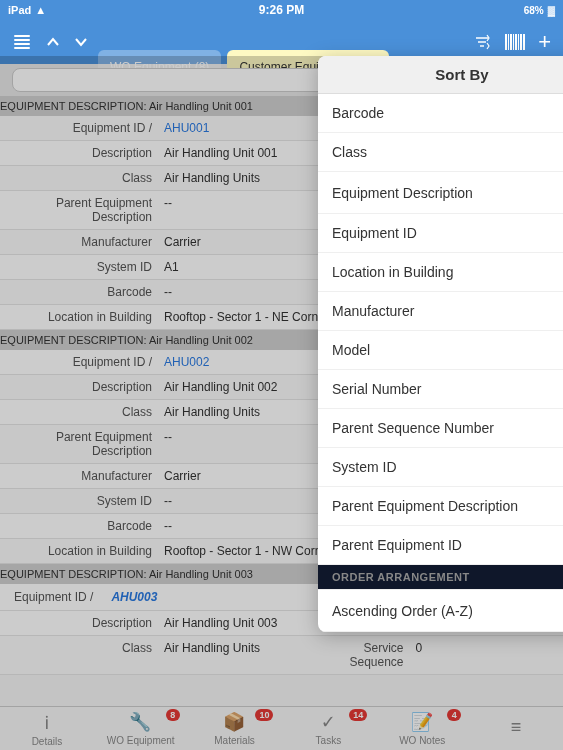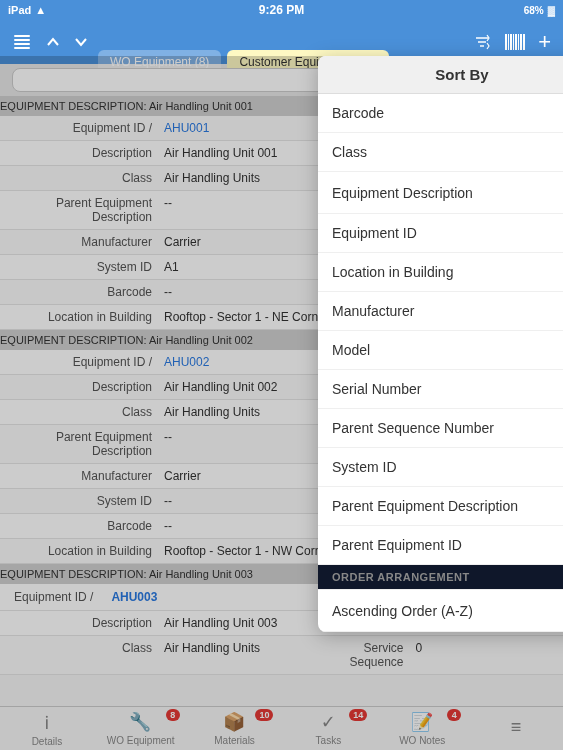--- a/index.html
+++ b/index.html
@@ -49,21 +49,21 @@
     }
     .nav-tab {
       height: 24px;
       border-radius: 6px;
       border: none;
       padding: 0 12px;
       font-size: 12px;
       font-weight: 500;
       cursor: pointer;
       display: flex;
-      align-items: center;
+      align-items: flex-end;
       margin-top: 39px;
     }
     .nav-tab-active {
       background: #fef9c3;
       color: #333;
     }
     .nav-tab-inactive {
       background: rgba(255,255,255,0.3);
       color: white;
     }
@@ -398,21 +398,21 @@
     <span class="field-label">Location in Building</span>
     <span class="field-value">Rooftop - Sector 1 - NW Corner</span>
   </div>
 
   <div class="equipment-section-header">
     <span>EQUIPMENT DESCRIPTION: Air Handling Unit 003</span>
   </div>
   <div class="equip-details-row">
     <div style="display:flex;align-items:center;gap:6px;">
       <span class="field-label" style="text-align:left;width:auto;">Equipment ID /</span>
-      <span class="field-value blue" style="font-weight:600;">AHU003</span>
+      <span class="field-value blue" style="font-weight:600;font-style:italic;">AHU003</span>
     </div>
     <div style="display:flex;align-items:center;gap:8px;">
       <button class="equip-details-btn">
         <svg width="14" height="14" viewBox="0 0 14 14">
           <rect x="1" y="2" width="12" height="10" rx="1" fill="none" stroke="#2a7ae2" stroke-width="1.2"></rect>
           <rect x="3" y="4" width="4" height="6" fill="#2a7ae2" opacity="0.4"></rect>
           <line x1="8" y1="5" x2="11" y2="5" stroke="#2a7ae2" stroke-width="1"></line>
           <line x1="8" y1="7" x2="11" y2="7" stroke="#2a7ae2" stroke-width="1"></line>
         </svg>
         <span>EQUIPMENT DETAILS</span>

